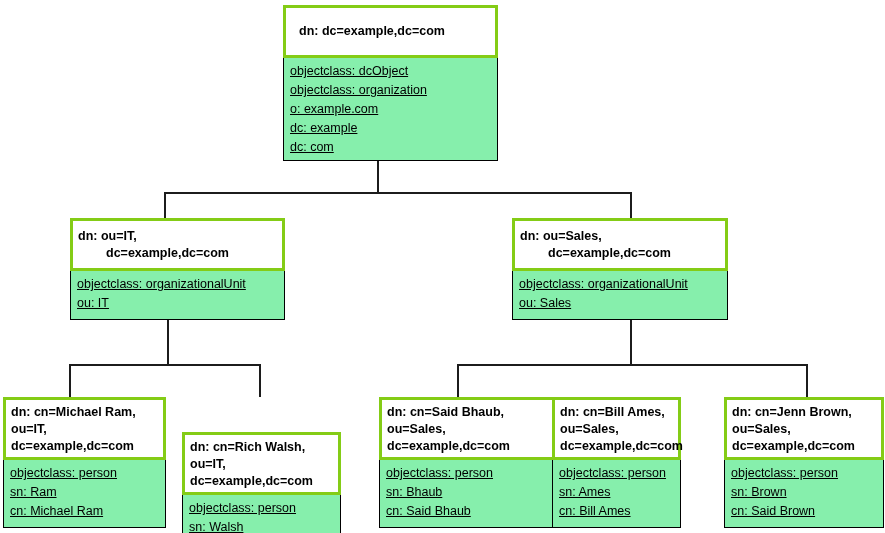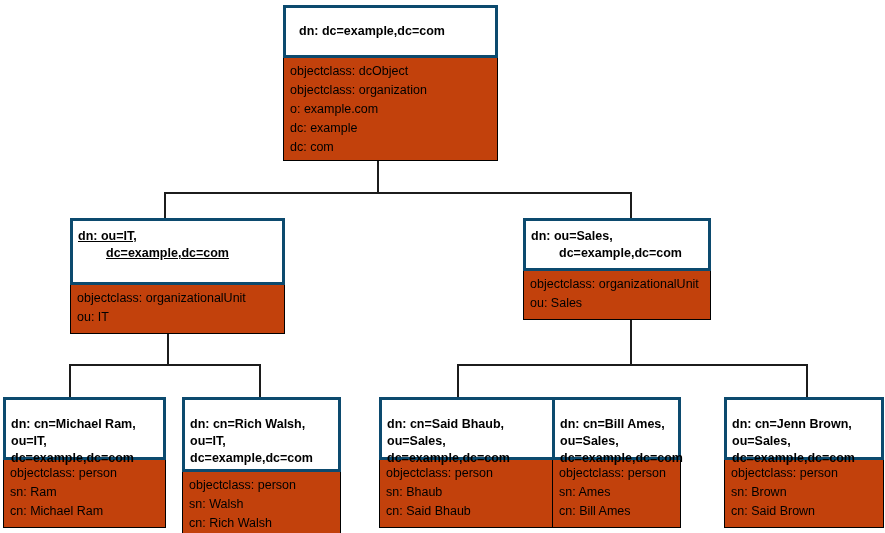--- a/index.html
+++ b/index.html
@@ -16,46 +16,47 @@
     overflow: hidden;
     color: #000000;
   }
   .node {
     position: absolute;
     box-sizing: border-box;
     background: #ffffff;
   }
   .hdr {
     box-sizing: border-box;
-    border: 3px solid #0c4a6e;
+    border: 3px solid #84cc16;
     background: #ffffff;
     font-weight: bold;
     font-size: 12.5px;
     line-height: 17px;
     white-space: nowrap;
   }
   .hdr.center-v {
     display: flex;
     align-items: center;
   }
   .hdr .dn-line { padding-left: 5px; }
   .hdr.center-v .dn-line { padding-left: 13px; }
   .hdr .pad-top { padding-top: 7px; }
-  .hdr .pad-top-sm { padding-top: 16px; }
+  .hdr .pad-top-sm { padding-top: 4px; }
   .hdr .ind28 { padding-left: 33px; }
   .hdr .ind24 { }
   .bdy {
     box-sizing: border-box;
     border: 1px solid #000000;
     border-top: none;
-    background: #c2410c;
+    background: #86efac;
     font-size: 12.5px;
     line-height: 19px;
     white-space: nowrap;
     padding-top: 4px;
+    text-decoration: underline;
   }
   .bdy .attr { padding-left: 6px; }
   .line {
     position: absolute;
     background: #1c1c1c;
   }
 </style>
 </head>
 <body>
 
@@ -83,31 +84,31 @@
     <div class="bdy" style="height:103px;">
       <div class="attr">objectclass: dcObject</div>
       <div class="attr">objectclass: organization</div>
       <div class="attr">o: example.com</div>
       <div class="attr">dc: example</div>
       <div class="attr">dc: com</div>
     </div>
   </div>
 
   <div class="node" style="left:70px; top:218px; width:215px;">
-    <div class="hdr" style="height:67px;text-decoration:underline;">
+    <div class="hdr" style="height:53px;">
       <div class="dn-line pad-top">dn: ou=IT,</div>
       <div class="dn-line ind28">dc=example,dc=com</div>
     </div>
     <div class="bdy" style="height:49px;">
       <div class="attr">objectclass: organizationalUnit</div>
       <div class="attr">ou: IT</div>
     </div>
   </div>
 
-  <div class="node" style="left:523px; top:218px; width:188px;">
+  <div class="node" style="left:512px; top:218px; width:216px;">
     <div class="hdr" style="height:53px;">
       <div class="dn-line pad-top">dn: ou=Sales,</div>
       <div class="dn-line ind28">dc=example,dc=com</div>
     </div>
     <div class="bdy" style="height:49px;">
       <div class="attr">objectclass: organizationalUnit</div>
       <div class="attr">ou: Sales</div>
     </div>
   </div>
 
@@ -118,21 +119,21 @@
       <div class="dn-line">dc=example,dc=com</div>
     </div>
     <div class="bdy" style="height:68px;">
       <div class="attr">objectclass: person</div>
       <div class="attr">sn: Ram</div>
       <div class="attr">cn: Michael Ram</div>
     </div>
   </div>
 
   <div class="node" style="left:182px; top:397px; width:159px;">
-    <div class="hdr" style="height:75px;">
+    <div class="hdr" style="height:63px;margin-top:35px;">
       <div class="dn-line pad-top-sm">dn: cn=Rich Walsh,</div>
       <div class="dn-line ind24">ou=IT,</div>
       <div class="dn-line">dc=example,dc=com</div>
     </div>
     <div class="bdy" style="height:68px;">
       <div class="attr">objectclass: person</div>
       <div class="attr">sn: Walsh</div>
       <div class="attr">cn: Rich Walsh</div>
     </div>
   </div>

